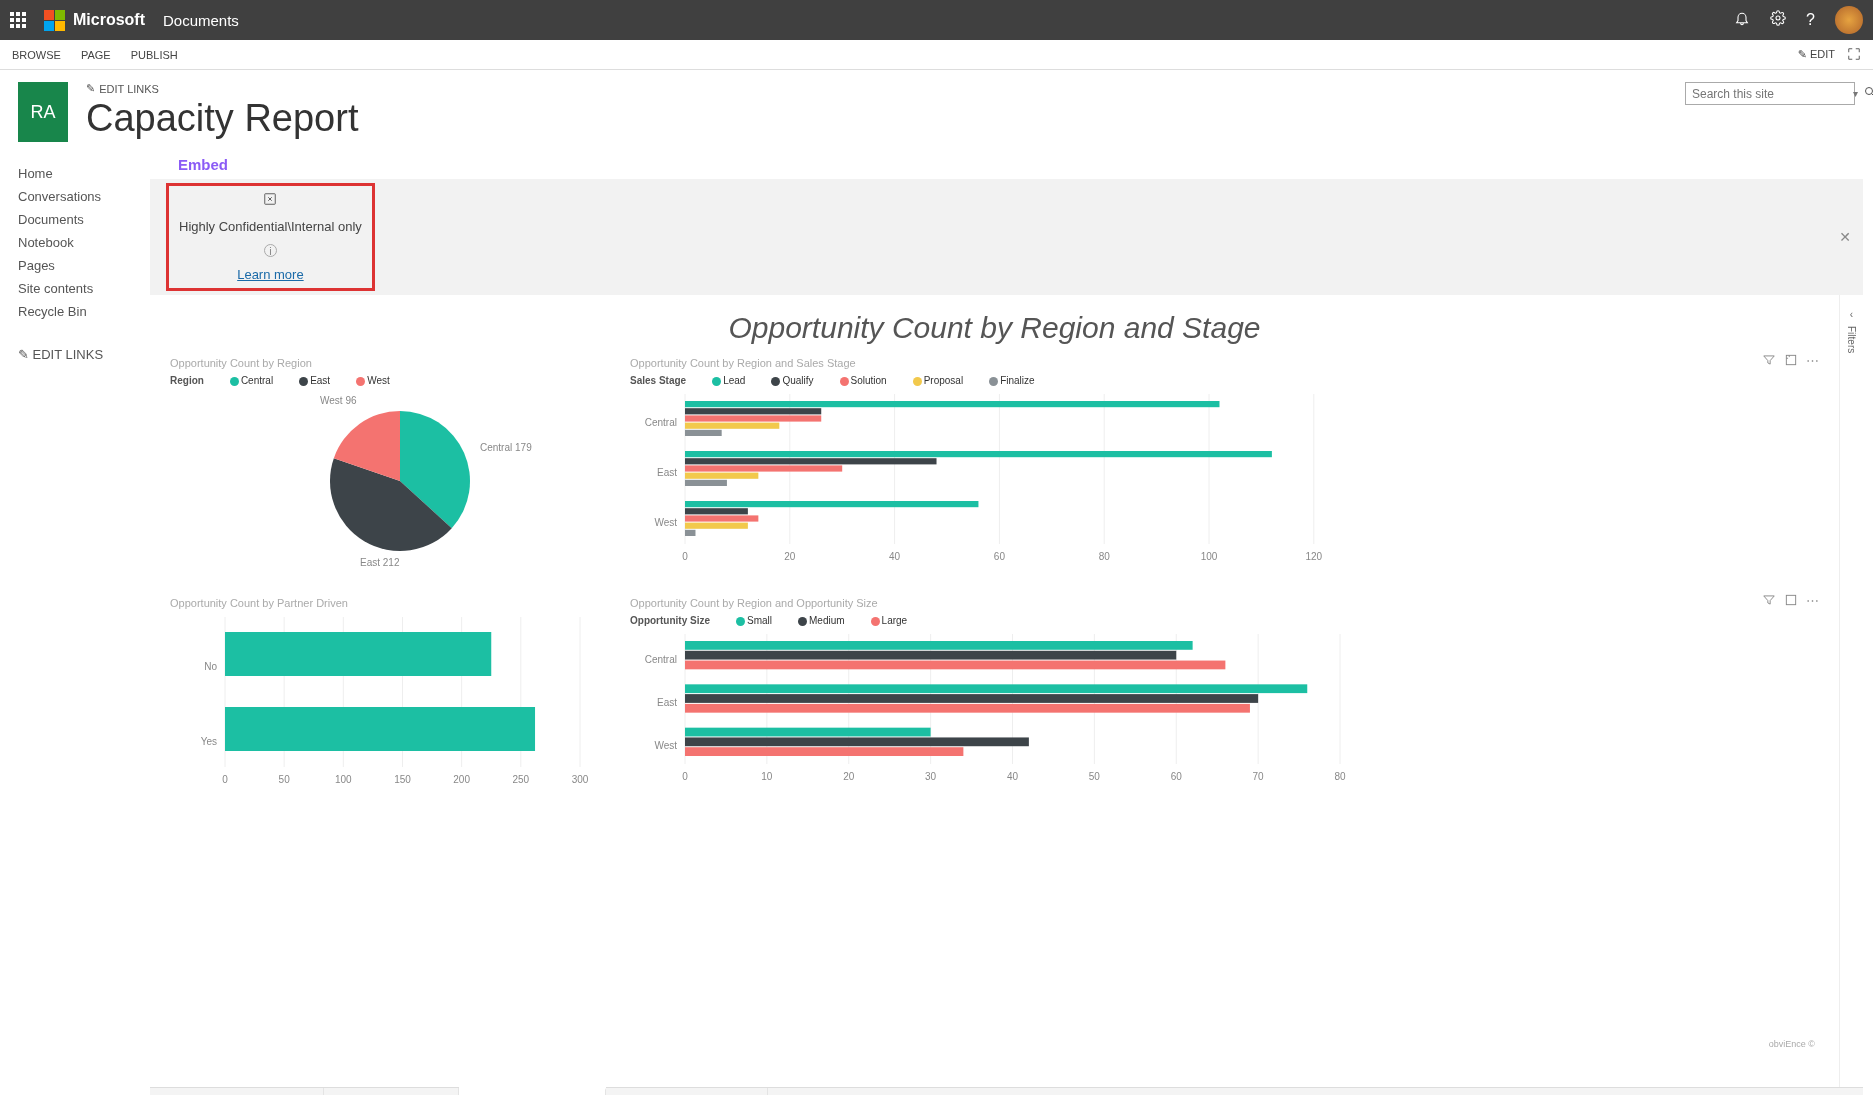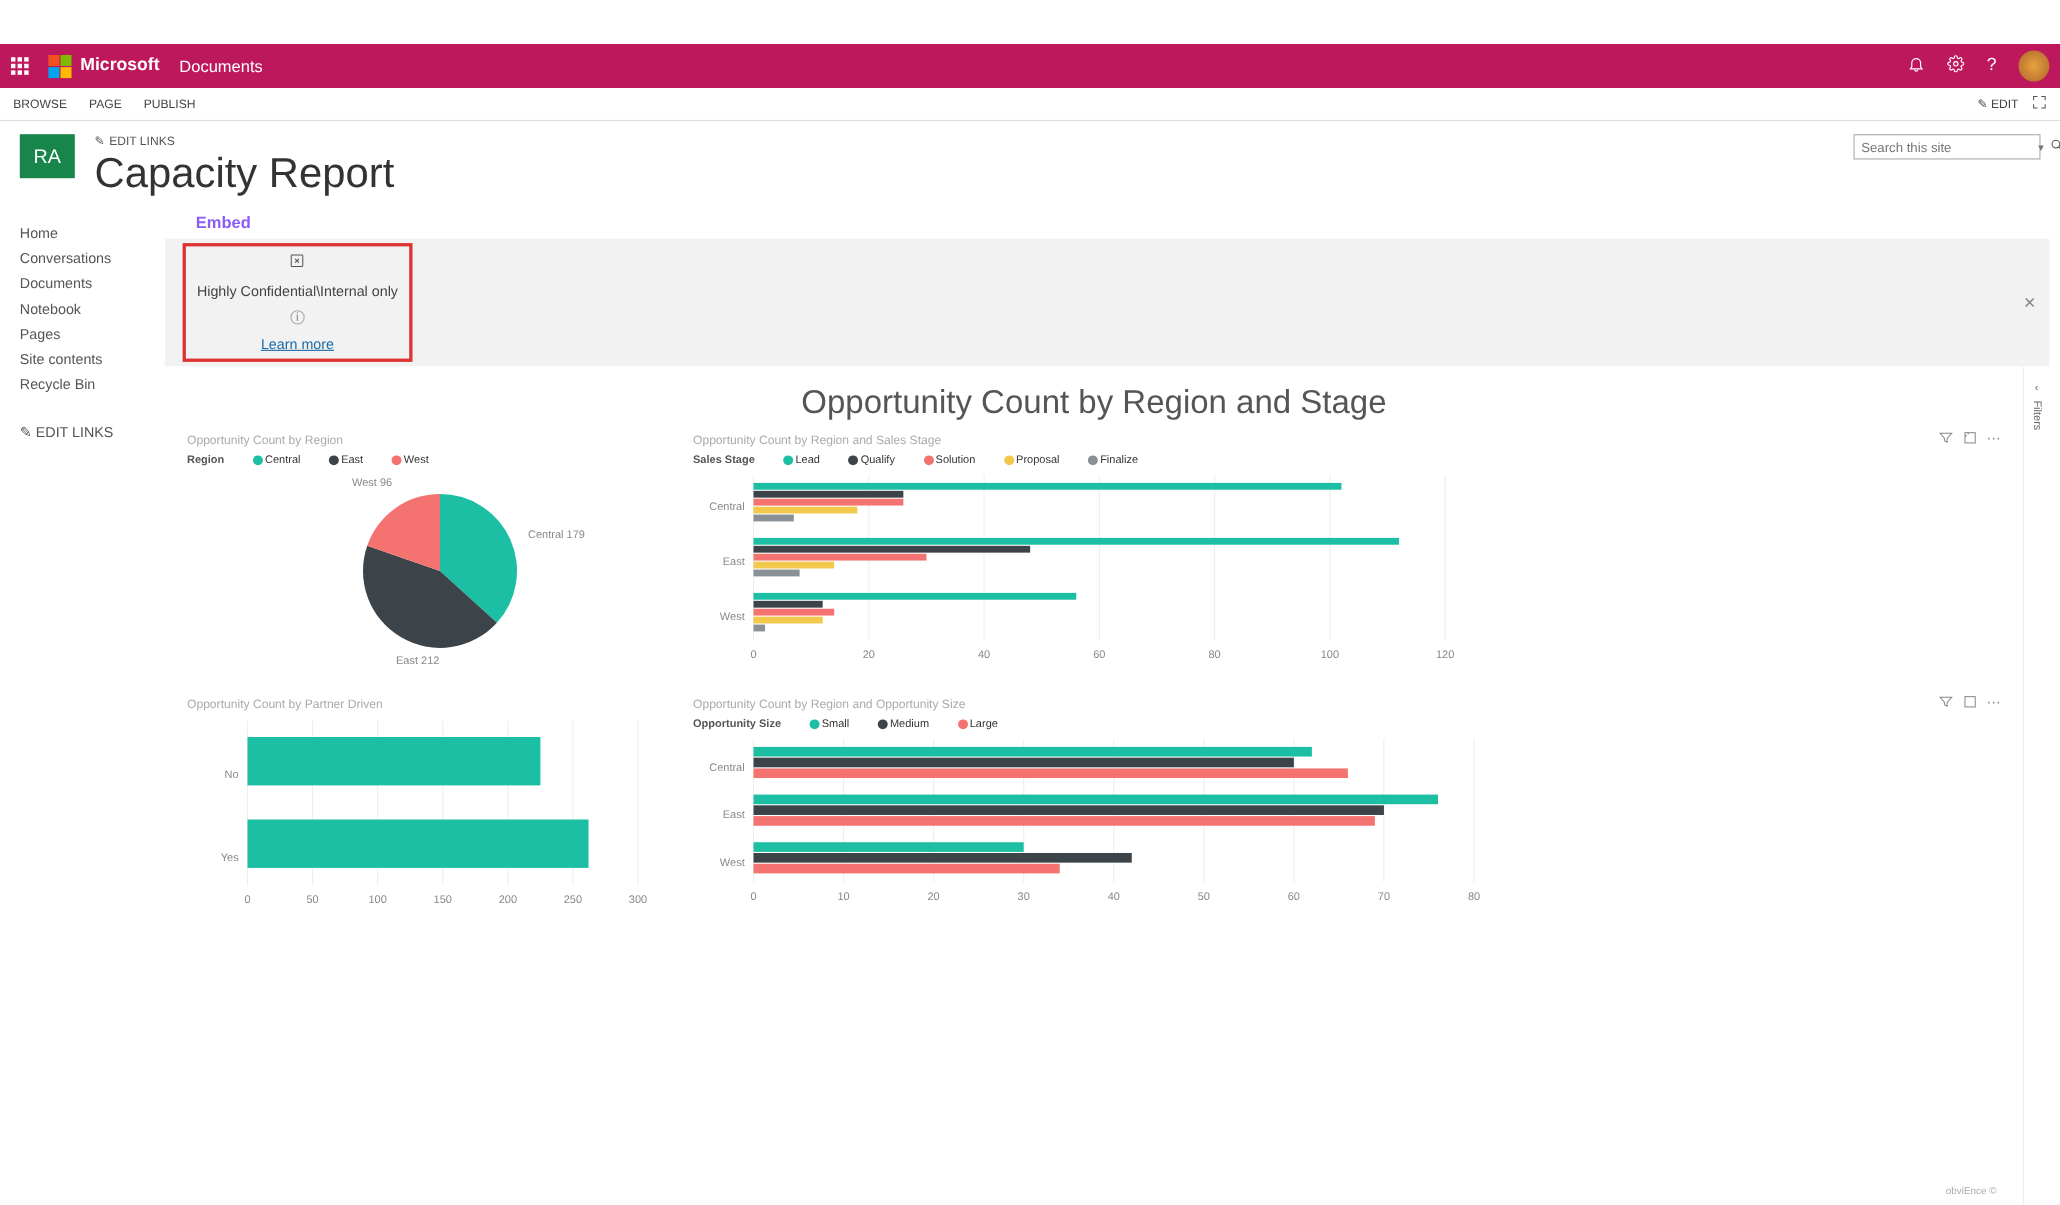--- a/index.html
+++ b/index.html
@@ -1,39 +1,39 @@
 <!DOCTYPE html>
 <html><head>
 <meta charset="utf-8">
 <style>
 * { margin: 0; padding: 0; box-sizing: border-box; font-family: 'Segoe UI', Tahoma, sans-serif; }
 body { background: #fff; color: #333; font-size: 13px; overflow: hidden; }
 
 
-.top-bar { background: #be185d; color: #fff; height: 40px; display: flex; align-items: center; padding: 0 10px; justify-content: space-between; margin-top: 40px; }
+.top-bar { background: #404040; color: #fff; height: 40px; display: flex; align-items: center; padding: 0 10px; justify-content: space-between; }
 .top-bar-left { display: flex; align-items: center; gap: 18px; }
 .waffle { display: grid; grid-template-columns: repeat(3, 4px); grid-template-rows: repeat(3, 4px); gap: 2px; cursor: pointer; }
 .waffle div { background: #fff; width: 4px; height: 4px; }
 .ms-logo { display: flex; align-items: center; gap: 8px; font-size: 16px; font-weight: 600; }
 .ms-squares { display: grid; grid-template-columns: 10px 10px; grid-template-rows: 10px 10px; gap: 1px; }
 .ms-squares div:nth-child(1){background:#f25022}.ms-squares div:nth-child(2){background:#7fba00}.ms-squares div:nth-child(3){background:#00a4ef}.ms-squares div:nth-child(4){background:#ffb900}
 .top-bar-right { display: flex; align-items: center; gap: 20px; }
 .top-icon { color: #fff; cursor: pointer; font-size: 16px; }
 .avatar { width: 28px; height: 28px; border-radius: 50%; background: radial-gradient(circle, #e6a340, #b0632a); cursor: pointer; }
 
 
 .ribbon { height: 30px; border-bottom: 1px solid #ddd; display: flex; align-items: center; padding: 0 12px; justify-content: space-between; font-size: 11px; color: #444; }
 .ribbon-left { display: flex; gap: 20px; justify-content: space-between; }
 .ribbon-item { cursor: pointer; }
 .ribbon-right { display: flex; gap: 12px; align-items: center; }
 
 
 .site-header { display: flex; align-items: flex-start; padding: 12px 18px 6px; justify-content: space-between; }
 .site-left { display: flex; gap: 18px; align-items: flex-start; }
-.site-logo { width: 50px; height: 40px; background: #18864b; color: #fff; display: flex; align-items: center; justify-content: center; font-size: 18px; }
+.site-logo { width: 50px; height: 60px; background: #18864b; color: #fff; display: flex; align-items: center; justify-content: center; font-size: 18px; }
 .site-title-block {}
 .edit-links-top { font-size: 11px; color: #555; cursor: pointer; display: flex; align-items: center; gap: 4px; }
 .page-title { font-size: 38px; font-weight: 300; color: #333; margin-top: 2px; text-align: center; }
 .search-box { border: 1px solid #aaa; padding: 3px 6px; display: flex; align-items: center; gap: 6px; width: 170px; }
 .search-box input { border: none; outline: none; flex: 1; font-size: 12px; }
 
 
 .main { display: flex; height: calc(100vh - 120px); }
 .sidebar { width: 150px; padding: 10px 18px; font-size: 13px; color: #555; }
 .sidebar div { padding: 4px 0; cursor: pointer; }
@@ -43,21 +43,21 @@
 .sensitivity-bar { background: #f2f2f2; padding: 10px 16px; display: flex; align-items: center; gap: 8px; position: relative; font-size: 13px; color: #444; }
 .sens-box { border: 3px solid #d33; padding: 6px 10px; display: flex; align-items: center; gap: 10px; margin: -6px 0; flex-direction: column; }
 .learn-more { color: #1a6aa8; text-decoration: underline; cursor: pointer; }
 .close-x { position: absolute; right: 12px; color: #888; cursor: pointer; font-size: 14px; }
 
 .report-body { flex: 1; position: relative; display: flex; overflow: hidden; }
 .report-canvas { flex: 1; overflow: hidden; position: relative; padding: 10px 20px; }
 .filters-pane { width: 24px; border-left: 1px solid #eee; display: flex; flex-direction: column; align-items: center; padding-top: 8px; color: #666; font-size: 10px; }
 .filters-pane span { writing-mode: vertical-rl; margin-top: 6px; }
 
-.report-title { text-align: center; font-size: 30px; font-weight: 300; color: #555; margin: 6px 0 12px; }
+.report-title { text-align: center; font-size: 30px; font-weight: 300; color: #555; margin: 6px 0 12px; font-style: italic; }
 
 .viz-grid { display: grid; grid-template-columns: 430px 1fr; grid-template-rows: 230px 210px; gap: 10px 30px; }
 .viz { position: relative; }
 .viz-title { font-size: 11px; color: #aaa; font-weight: 400; }
 .legend { font-size: 10px; margin-top: 6px; display: flex; gap: 26px; align-items: center; flex-wrap: wrap; }
 .legend b { font-weight: 600; color: #555; }
 .swatch { display: inline-block; width: 9px; height: 9px; border-radius: 50%; margin-right: 2px; vertical-align: middle; }
 .viz-icons { position: absolute; top: -4px; right: 0; display: flex; gap: 8px; color: #888; font-size: 13px; }
 
 svg text { font-size: 10px; fill: #888; }

